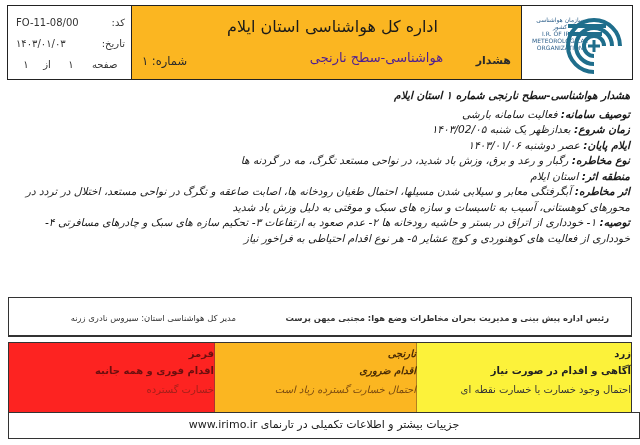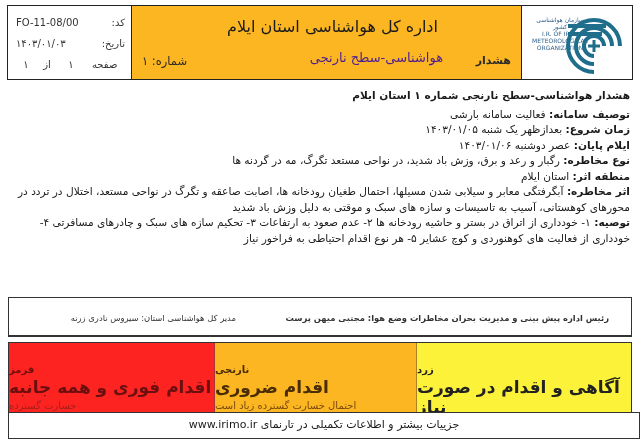--- a/index.html
+++ b/index.html
@@ -42,45 +42,45 @@
     }
     .logo {
       width: 110px; height: 100%; background: #fff; position: relative;
       display: flex; flex-direction: column; align-items: center; justify-content: center;
     }
     .logo-text { font-size: 6px; color: #2d5f8a; text-align: center; line-height: 7px; position: absolute; top: 10px; left: 8px; width: 60px; }
     .logo-svg { position: absolute; right: 10px; top: 8px; }
 
     .body {
       position: absolute; right: 10px; top: 88px; width: 620px;
-      direction: rtl; text-align: right; font-size: 10.6px; line-height: 15.5px; color: #1a1a1a;
+      direction: rtl; text-align: right; font-size: 10.6px; line-height: 15.5px; color: #1a1a1a; font-style: italic;
     }
     .body .heading { font-weight: bold; font-size: 10.6px; margin-bottom: 3px; }
     .body .row { white-space: normal; }
     .body b { font-weight: bold; }
 
     .sign {
       position: absolute; left: 8px; top: 297px; width: 624px; height: 40px;
       border: 1.5px solid #333; border-bottom-width: 2px;
       direction: rtl; font-size: 8.4px; color: #333;
     }
     .sign .s1 { position: absolute; right: 22px; top: 15px; font-weight: bold; }
     .sign .s2 { position: absolute; right: 395px; top: 15px; }
 
     .levels {
       position: absolute; left: 8px; top: 342px; width: 624px; height: 70px;
       display: flex; direction: ltr; border: 1.5px solid #333; border-bottom: none;
     }
-    .lvl { height: 100%; text-align: left; direction: rtl; padding-top: 20px; }
+    .lvl { height: 100%; text-align: right; direction: rtl; padding-top: 4px; }
     .lvl .name { font-weight: bold; font-size: 10px; line-height: 14px; }
-    .lvl .action { font-weight: bold; font-size: 17px; line-height: 20px; }
+    .lvl .action { font-weight: bold; font-size: 10px; line-height: 20px; }
     .lvl .desc { font-size: 10px; line-height: 18px; }
     .lvl.red { width: 206px; background: #FD2321; color: #6b0f0f; border-right: 1px solid #a33; }
     .lvl.red .desc { color: #a5201a; }
-    .lvl.orange { width: 202px; background: #FBB621; color: #4a2c05; border-right: 1px solid #b08020; }
+    .lvl.orange { width: 202px; background: #FBB621; color: #4a2c05; border-right: 1px solid #b08020; font-style: italic; }
     .lvl.orange .desc { color: #7a4a10; }
     .lvl.yellow { flex: 1; background: #FCF23A; color: #222; }
     .lvl.yellow .desc { color: #333; }
     .footer {
       position: absolute; left: 8px; top: 412px; width: 632px; height: 27px;
       border: 1.5px solid #333; background: #fff;
       text-align: center; direction: rtl; font-size: 11px; line-height: 24px; color: #1a1a1a;
     }
   </style>
 </head>
@@ -130,21 +130,21 @@
 </div>
 
 <div class="body">
   <div class="heading">هشدار هواشناسی-سطح نارنجی شماره ۱ استان ایلام</div>
   <div class="row">
     <b>توصیف سامانه:</b>
     <span>فعالیت سامانه بارشی</span>
   </div>
   <div class="row">
     <b>زمان شروع:</b>
-    <span>بعدازظهر یک شنبه ۱۴۰۳/۰۱/۰۵</span>
+    <span>بعدازظهر یک شنبه ۱۴۰۳/02/۰۵</span>
   </div>
   <div class="row">
     <b>ایلام پایان:</b>
     <span>عصر دوشنبه ۱۴۰۳/۰۱/۰۶</span>
   </div>
   <div class="row">
     <b>نوع مخاطره:</b>
     <span>رگبار و رعد و برق، وزش باد شدید، در نواحی مستعد تگرگ، مه در گردنه ها</span>
   </div>
   <div class="row">

